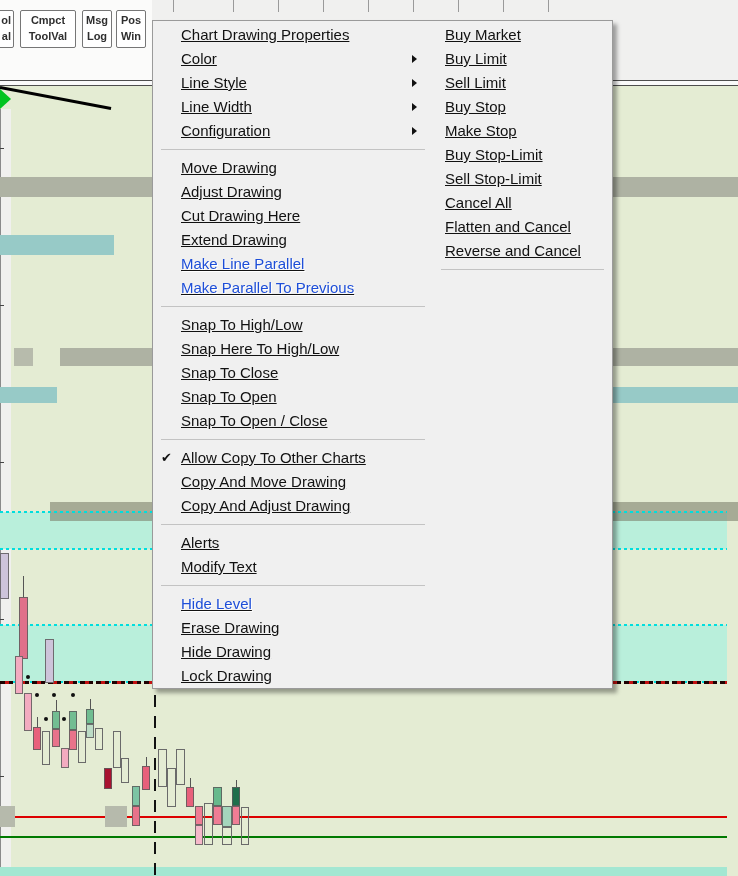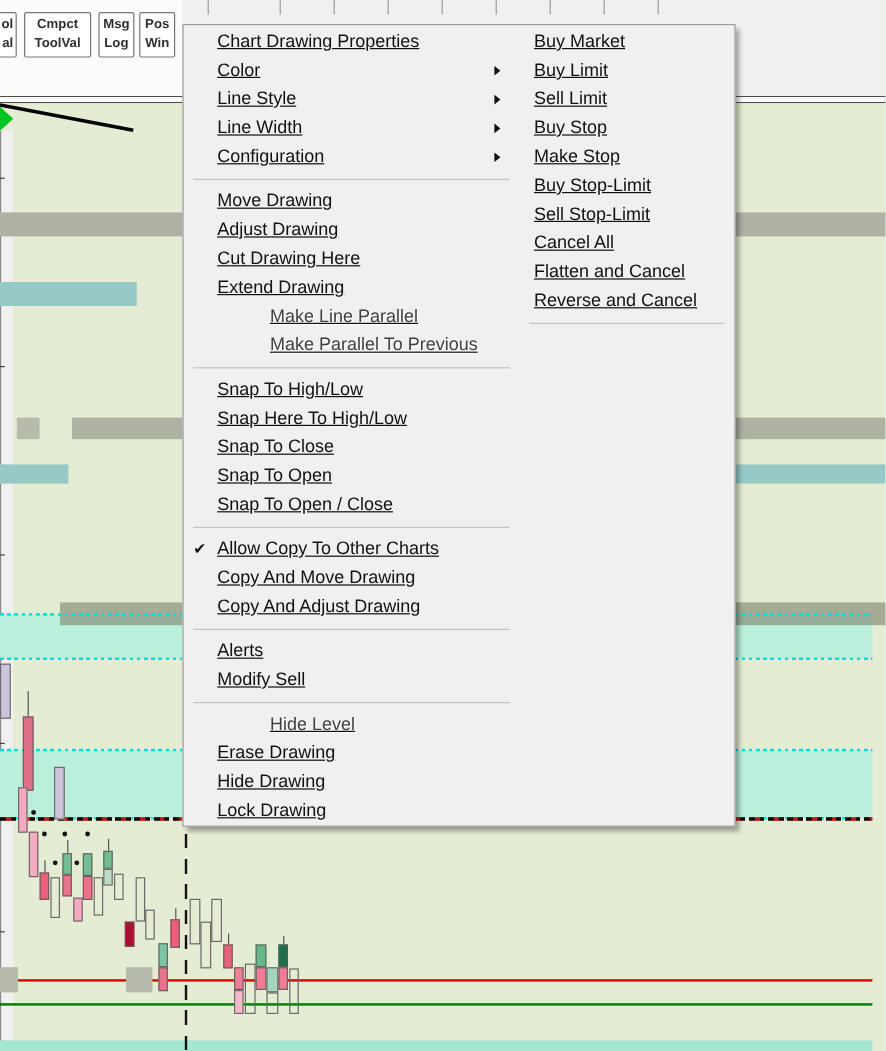--- a/index.html
+++ b/index.html
@@ -39,21 +39,21 @@
   
   #menu{left:152px;top:20px;width:461px;height:669px;background:#f0f0f0;
         border:1px solid #9a9a9a;box-sizing:border-box;z-index:50;
         box-shadow:4px 4px 4px rgba(0,0,0,0.35);font-size:15px;color:#111;}
   .mcol{position:absolute;top:2px;text-decoration:underline;}
   #mcol-left{left:0;width:280px;}
   #mcol-right{left:280px;width:179px;}
   .mi{position:relative;height:24px;line-height:24px;white-space:nowrap;}
   #mcol-left .mi{padding-left:28px;}
   #mcol-right .mi{padding-left:12px;}
-  .mi.disabled{color:#404040;text-shadow:1px 1px 0 #ffffff;margin-left:44px;}
+  .mi.disabled{color:#1d4ed8;text-shadow:1px 1px 0 #ffffff;}
   .sep{position:relative;height:13px;}
   .sep .sepline{position:absolute;left:8px;right:8px;top:6px;height:1px;background:#c3c3c3;}
   .check{position:absolute;left:8px;top:0;font-size:13px;color:#111;}
   .subarrow{position:absolute;right:16px;top:8px;width:0;height:0;
             border-top:4px solid transparent;border-bottom:4px solid transparent;border-left:5px solid #111;}
 </style>
 </head>
 <body>
 
 <div class="abs" id="topbar">
@@ -199,21 +199,21 @@
       <div class="sep">
         <div class="sepline"></div>
       </div>
       <div class="mi"><span>Allow Copy To Other Charts</span><span class="check">✔</span></div>
       <div class="mi"><span>Copy And Move Drawing</span></div>
       <div class="mi"><span>Copy And Adjust Drawing</span></div>
       <div class="sep">
         <div class="sepline"></div>
       </div>
       <div class="mi"><span>Alerts</span></div>
-      <div class="mi"><span>Modify Sell</span></div>
+      <div class="mi"><span>Modify Text</span></div>
       <div class="sep">
         <div class="sepline"></div>
       </div>
       <div class="mi disabled"><span>Hide Level</span></div>
       <div class="mi"><span>Erase Drawing</span></div>
       <div class="mi"><span>Hide Drawing</span></div>
       <div class="mi"><span>Lock Drawing</span></div>
     </div>
   <div class="mcol" id="mcol-right">
       <div class="mi"><span>Buy Market</span></div>

